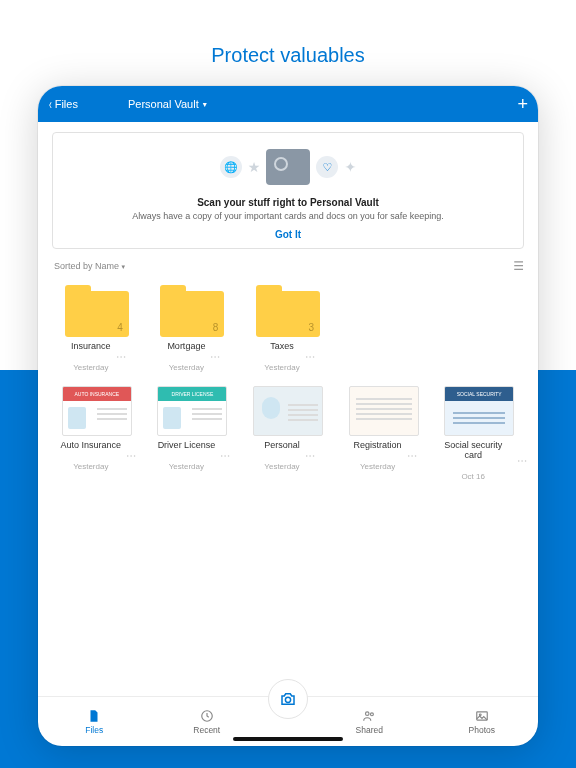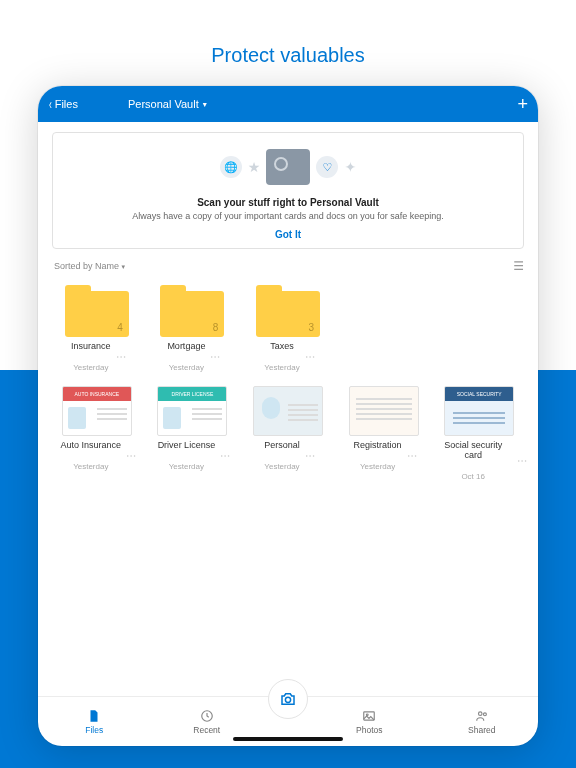--- a/index.html
+++ b/index.html
@@ -326,37 +326,37 @@
             <circle cx="12" cy="12" r="9"></circle>
             <path d="M12 7v5l3 2"></path>
           </svg>
         </span>
       <span>Recent</span>
     </div>
     <div class="tab" style="flex:0 0 50px;"></div>
     <div class="tab">
       <span class="ticon">
           <svg width="16" height="14" viewBox="0 0 24 24" fill="none" stroke="#888" stroke-width="2">
+            <circle cx="9" cy="8" r="3"></circle>
+            <circle cx="17" cy="9" r="2.5"></circle>
+            <path d="M3 20c0-3 3-5 6-5s6 2 6 5"></path>
+          </svg>
+        </span>
+      <span>Shared</span>
+    </div>
+    <div class="tab">
+      <span class="ticon">
+          <svg width="16" height="14" viewBox="0 0 24 24" fill="none" stroke="#888" stroke-width="2">
             <rect x="3" y="5" width="18" height="14" rx="1"></rect>
             <circle cx="9" cy="10" r="1.5"></circle>
             <path d="M3 17l5-5 4 4 3-3 6 6"></path>
           </svg>
         </span>
       <span>Photos</span>
     </div>
-    <div class="tab">
-      <span class="ticon">
-          <svg width="16" height="14" viewBox="0 0 24 24" fill="none" stroke="#888" stroke-width="2">
-            <circle cx="9" cy="8" r="3"></circle>
-            <circle cx="17" cy="9" r="2.5"></circle>
-            <path d="M3 20c0-3 3-5 6-5s6 2 6 5"></path>
-          </svg>
-        </span>
-      <span>Shared</span>
-    </div>
     <div class="cam-btn">
       <svg width="18" height="18" viewBox="0 0 24 24" fill="none" stroke="#0078d4" stroke-width="2">
           <path d="M4 8h3l2-3h6l2 3h3v11H4z"></path>
           <circle cx="12" cy="13" r="3.5"></circle>
         </svg>
     </div>
   </div>
 
   <div class="home-ind"></div>
 </div>

